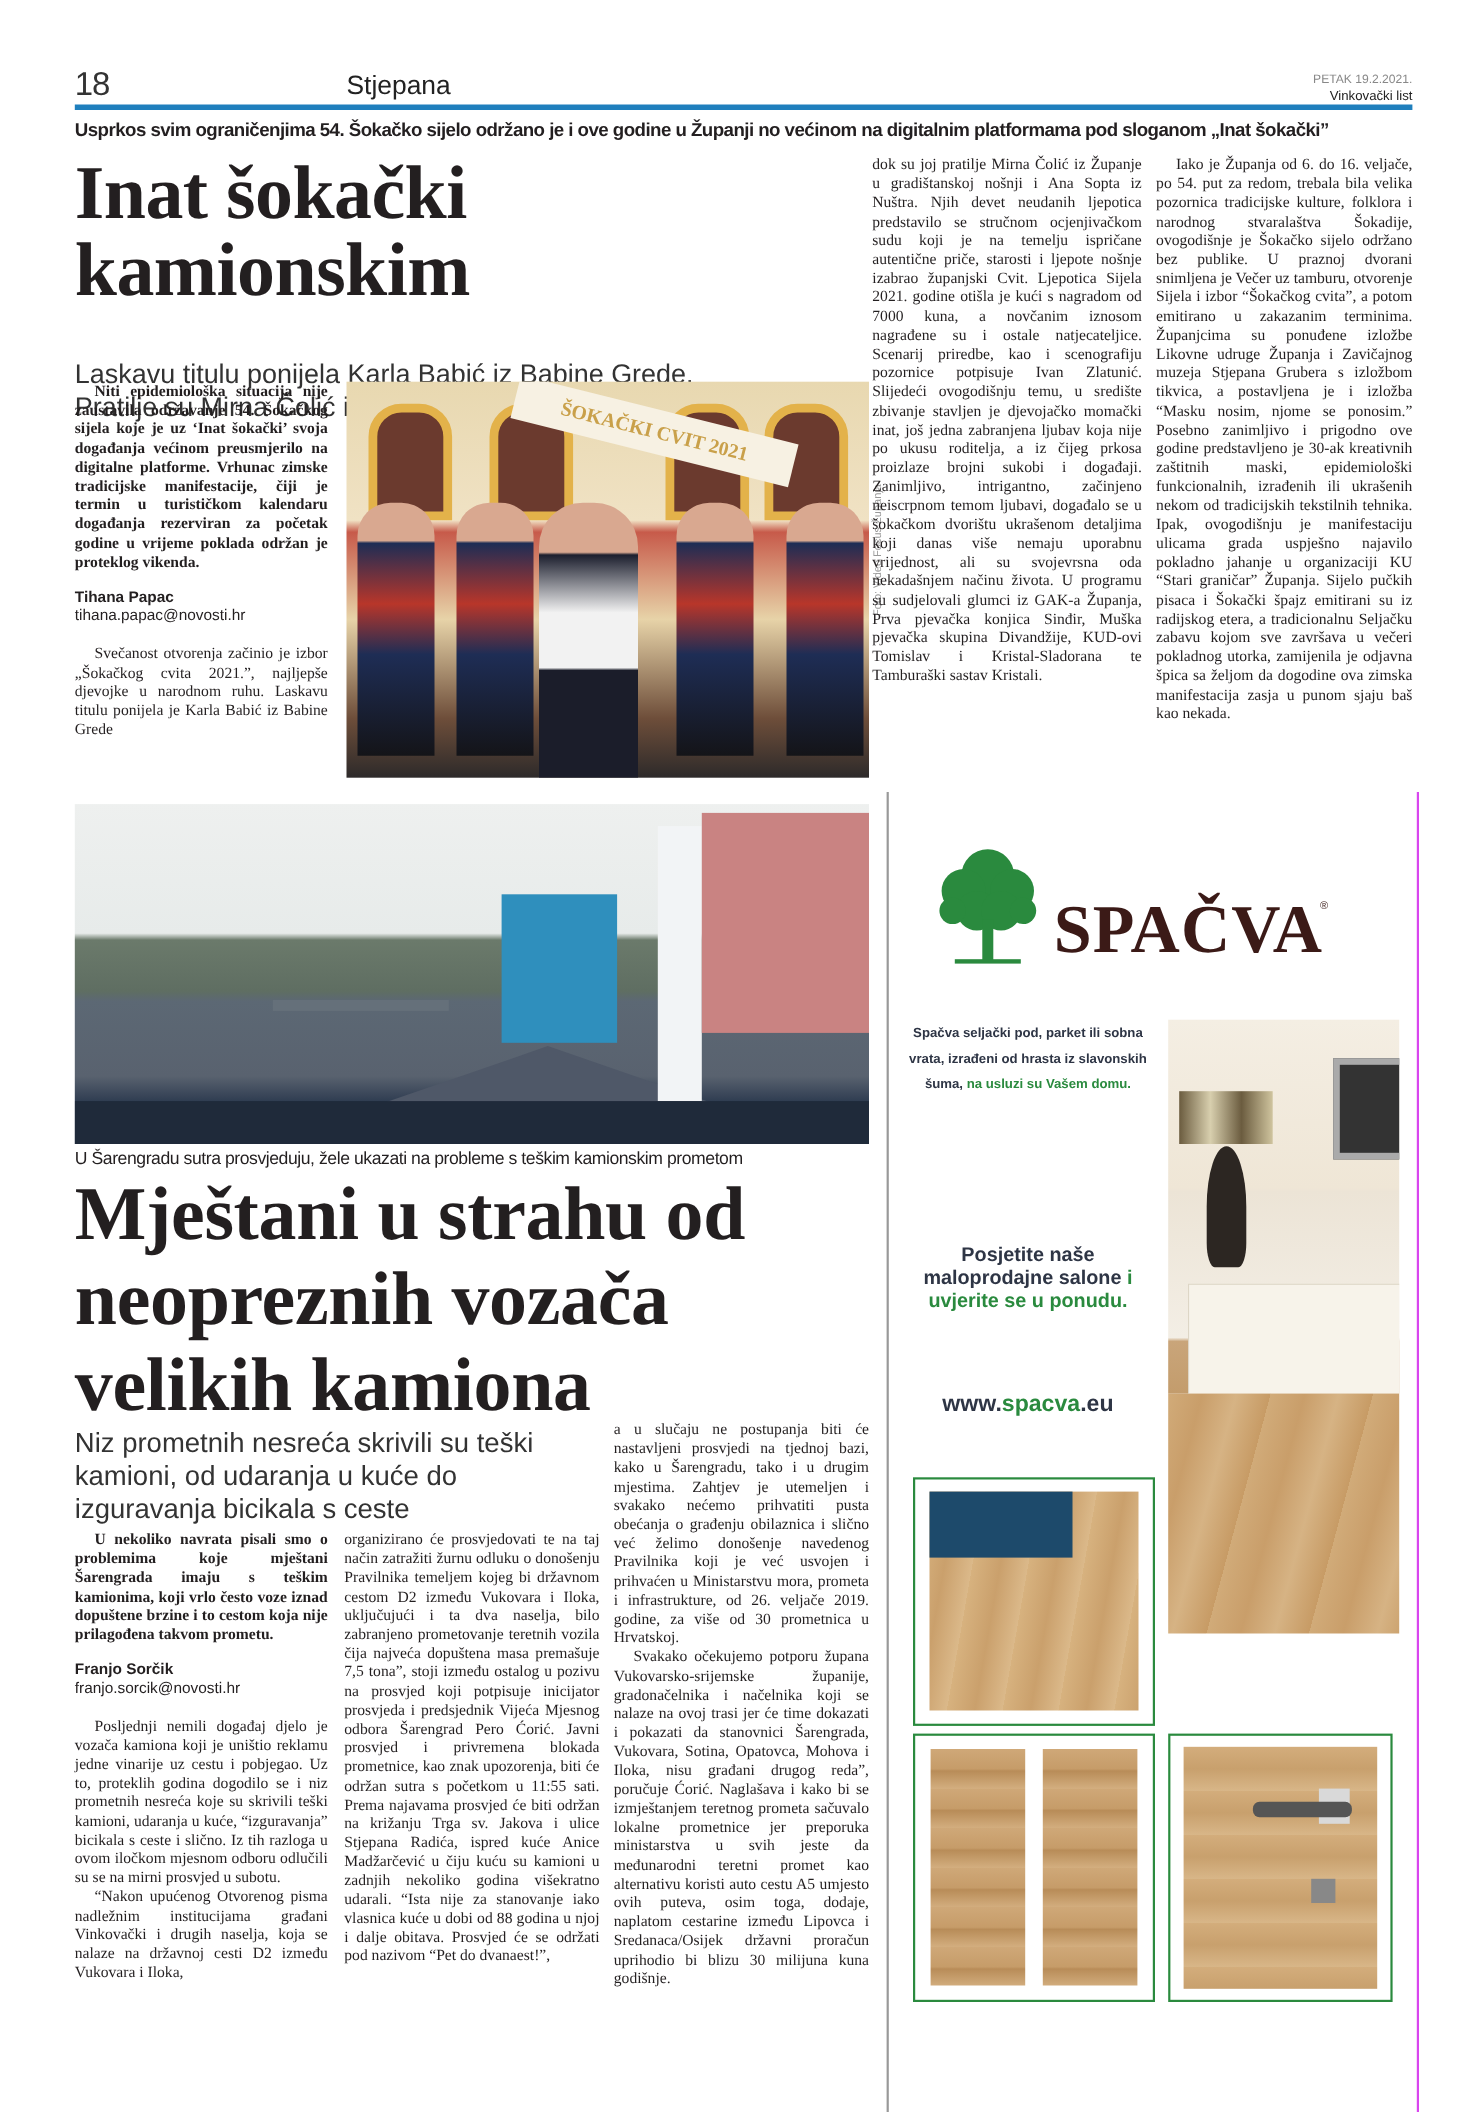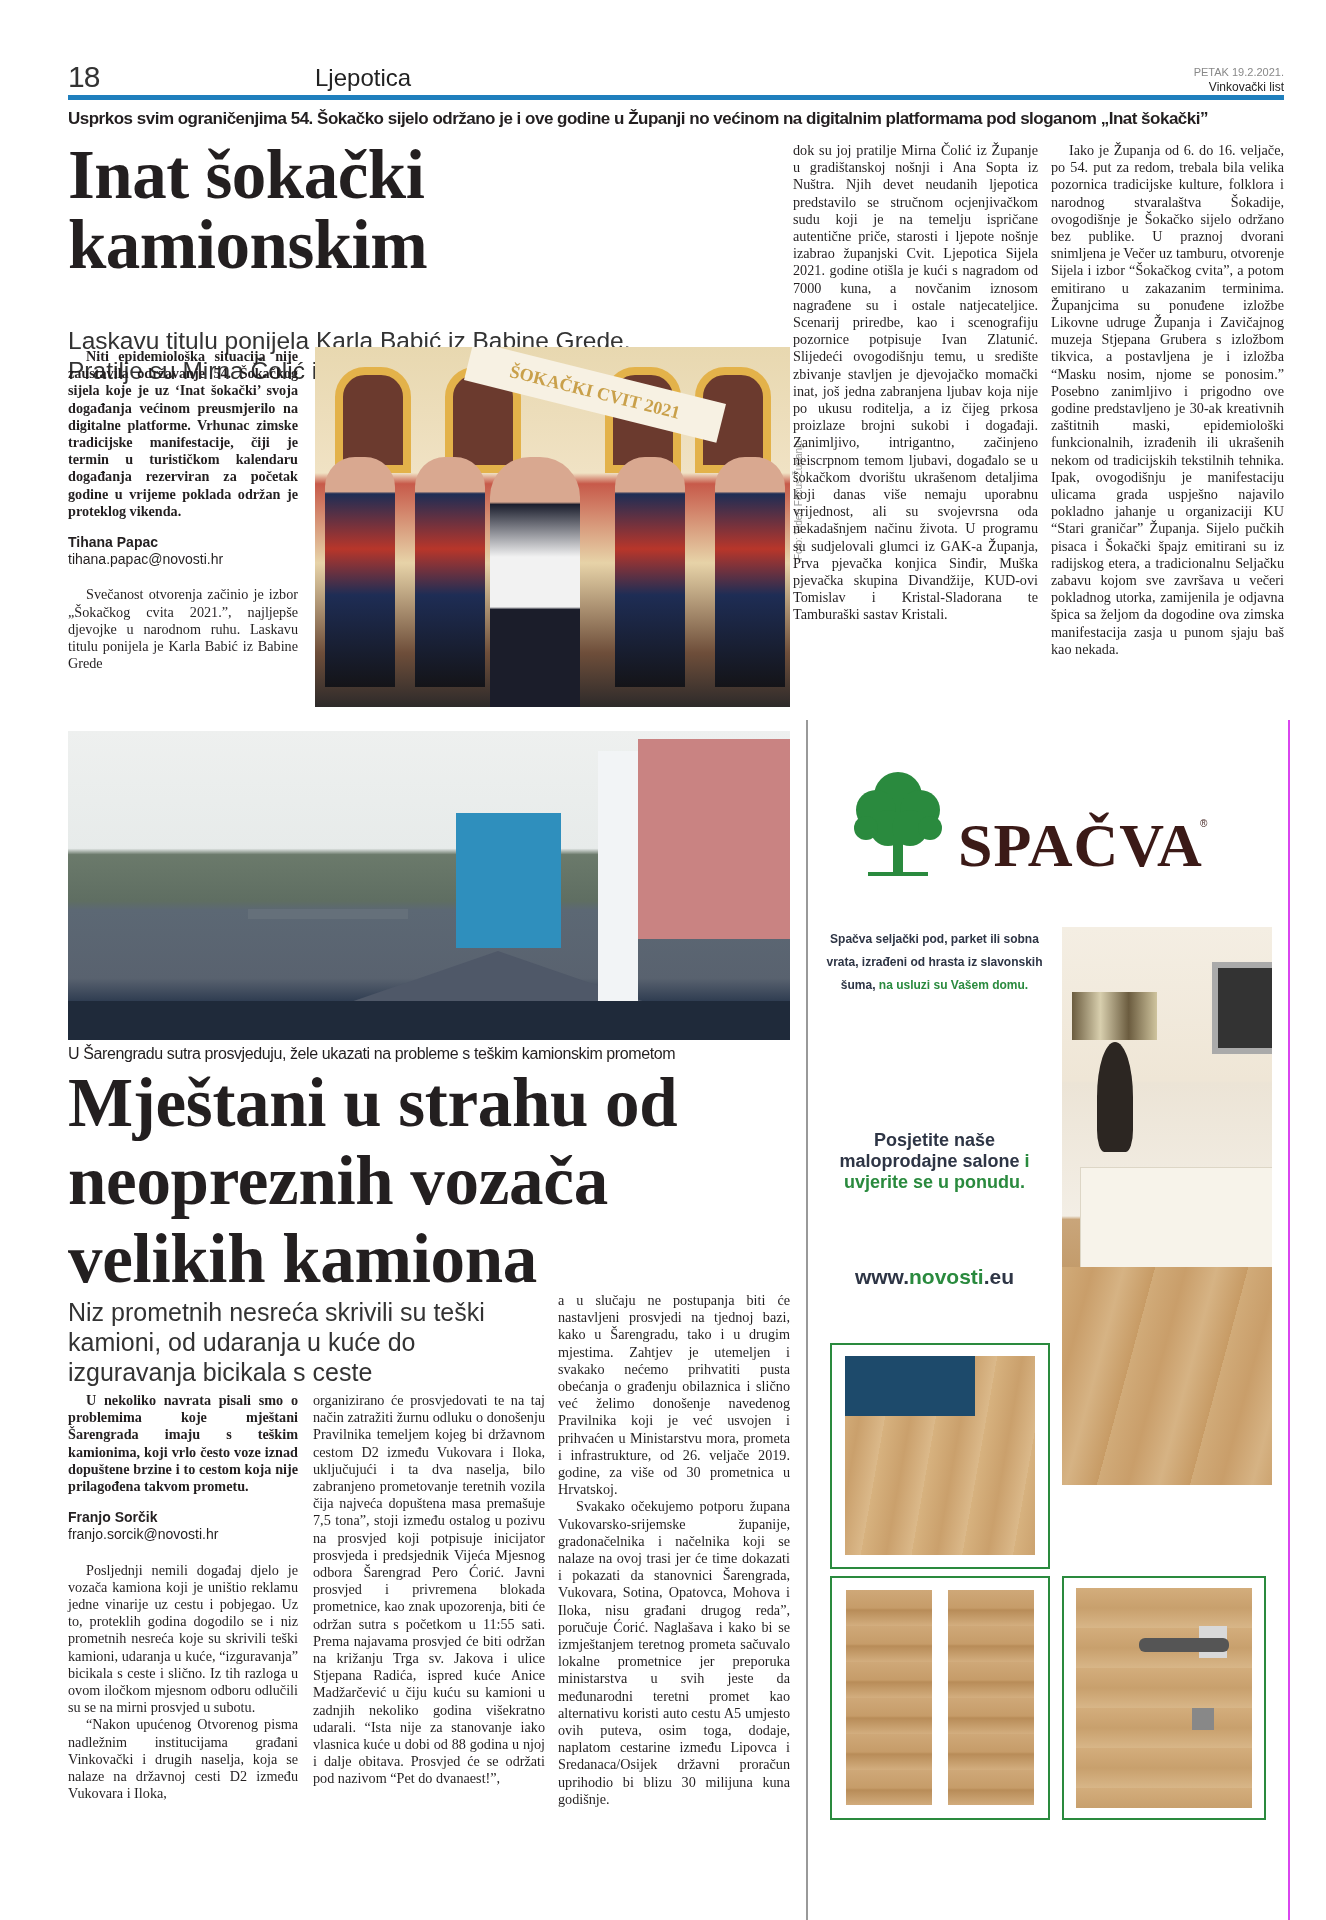--- a/index.html
+++ b/index.html
@@ -74,21 +74,21 @@
   #ad-box-3 { left: 254px; top: 856px; width: 200px; height: 240px; }
   #ad-box-3 .inner { position: absolute; left: 12px; top: 10px; width: 176px; height: 220px; background: repeating-linear-gradient(180deg, #d3ad7c 0px, #c8a06d 20px, #d8b688 40px); }
   #ad-box-3 .handle { position: absolute; left: 75px; top: 60px; width: 90px; height: 14px; background: #555; border-radius: 6px; }
   #ad-box-3 .rosette { position: absolute; left: 135px; top: 48px; width: 28px; height: 32px; background: #d9d9d9; }
   #ad-box-3 .keyhole { position: absolute; left: 128px; top: 130px; width: 22px; height: 22px; background: #888; }
 </style>
 </head>
 <body>
 
 <div class="abs sans" id="page-number">18</div>
-<div class="abs sans" id="section-name">Ljepotica</div>
+<div class="abs sans" id="section-name">Stjepana</div>
 <div class="abs sans" id="header-date">PETAK 19.2.2021.</div>
 <div class="abs sans" id="header-paper">Vinkovački list</div>
 <div class="abs" id="header-rule"></div>
 
 <div class="abs sans" id="kicker-1">Usprkos svim ograničenjima 54. Šokačko sijelo održano je i ove godine u Županji no većinom na digitalnim platformama pod sloganom „Inat šokački”</div>
 <div class="abs serif" id="headline-1">
   <div>Inat šokački kamionskim</div>
 </div>
 <div class="abs sans" id="subtitle-1">
   <div>Laskavu titulu ponijela Karla Babić iz Babine Grede.</div>
@@ -173,21 +173,21 @@
 
   <div id="ad-text-1" class="sans">
     <span>Spačva seljački pod, parket ili sobna vrata, izrađeni od hrasta iz slavonskih šuma,</span>
     <span class="green">na usluzi su Vašem domu.</span>
   </div>
   <div id="ad-visit" class="sans">
     <span>Posjetite naše maloprodajne salone</span>
     <span class="green">i uvjerite se u ponudu.</span>
   </div>
   <div id="ad-url" class="sans">
-    <span>www.</span><span class="green">novosti</span><span>.eu</span>
+    <span>www.</span><span class="green">spacva</span><span>.eu</span>
   </div>
 
   <div id="ad-photo-room">
     <div class="lamp"></div>
     <div class="lampbase"></div>
     <div class="frame"></div>
     <div class="dresser"></div>
   </div>
   <div id="ad-photo-floor"></div>
 

